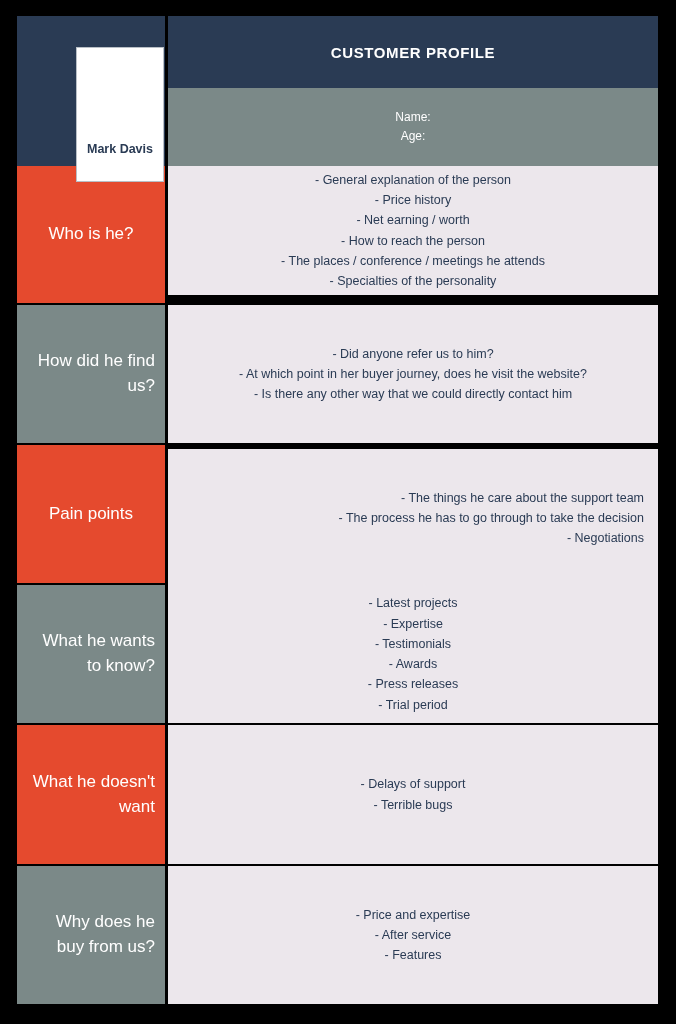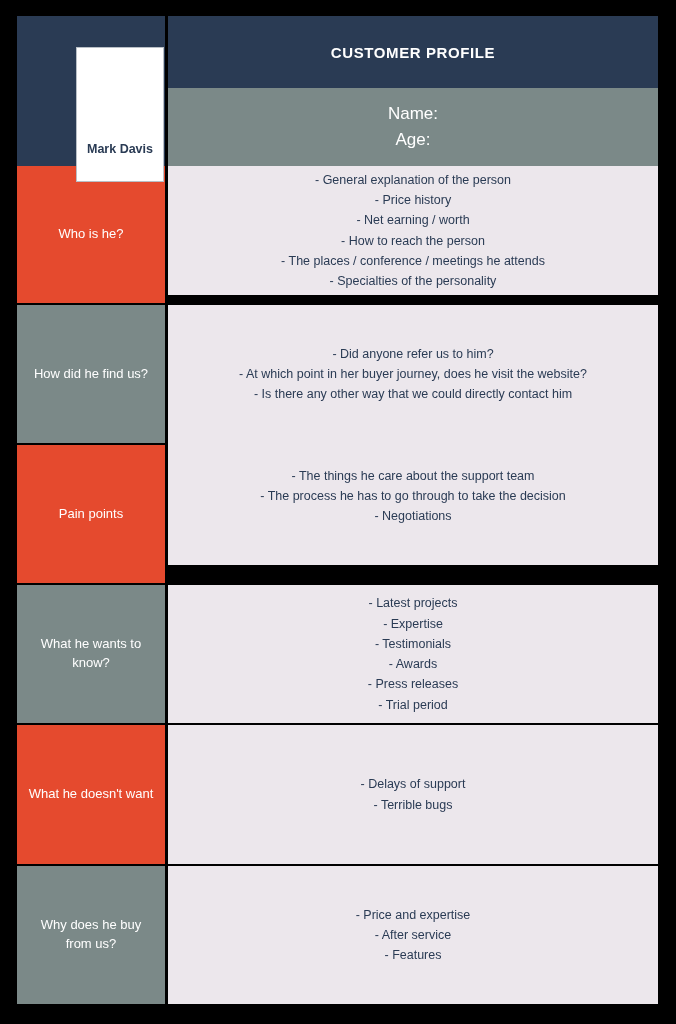--- a/index.html
+++ b/index.html
@@ -57,21 +57,21 @@
     color: #ffffff;
     font-size: 15px;
     font-weight: bold;
     letter-spacing: 0.6px;
   }
 
   #identity-cell {
     top: 88px;
     height: 78px;
     color: #ffffff;
-    font-size: 17px;
+    font-size: 12px;
     line-height: 1.55;
     font-weight: 400;
   }
   #identity-cell .lines {
     display: block;
   }
 
   
   #photo-panel {
     position: absolute;
@@ -102,23 +102,24 @@
     color: #2a3b54;
     font-size: 12.5px;
     font-weight: bold;
     padding-bottom: 25px;
     white-space: nowrap;
   }
 
   
   .label-cell {
     color: #ffffff;
-    font-size: 13px;
+    font-size: 17px;
     line-height: 1.45;
     padding: 0 10px;
+    text-align: right;
   }
 
   
   .content-cell {
     color: #2a3b54;
     font-size: 12.5px;
     line-height: 1.62;
     padding: 0 14px;
   }
   .content-cell .lines {
@@ -172,21 +173,21 @@
       <div class="cell col-content content-cell content" style="top: 305px; height: 138px;">
         <span class="lines">
           <span class="ln">- Did anyone refer us to him?</span>
           <span class="ln">- At which point in her buyer journey, does he visit the website?</span>
           <span class="ln">- Is there any other way that we could directly contact him</span>
         </span>
       </div>
       <div class="cell col-label label-cell red" style="top: 445px; height: 138px;">
         <span>Pain points</span>
       </div>
-      <div class="cell col-content content-cell content" style="top: 427px; height: 138px;">
+      <div class="cell col-content content-cell content" style="top: 449px; height: 138px; text-align: right;">
         <span class="lines">
           <span class="ln">- The things he care about the support team</span>
           <span class="ln">- The process he has to go through to take the decision</span>
           <span class="ln">- Negotiations</span>
         </span>
       </div>
       <div class="cell col-label label-cell gray" style="top: 585px; height: 138px;">
         <span>What he wants to know?</span>
       </div>
       <div class="cell col-content content-cell content" style="top: 585px; height: 138px;">

